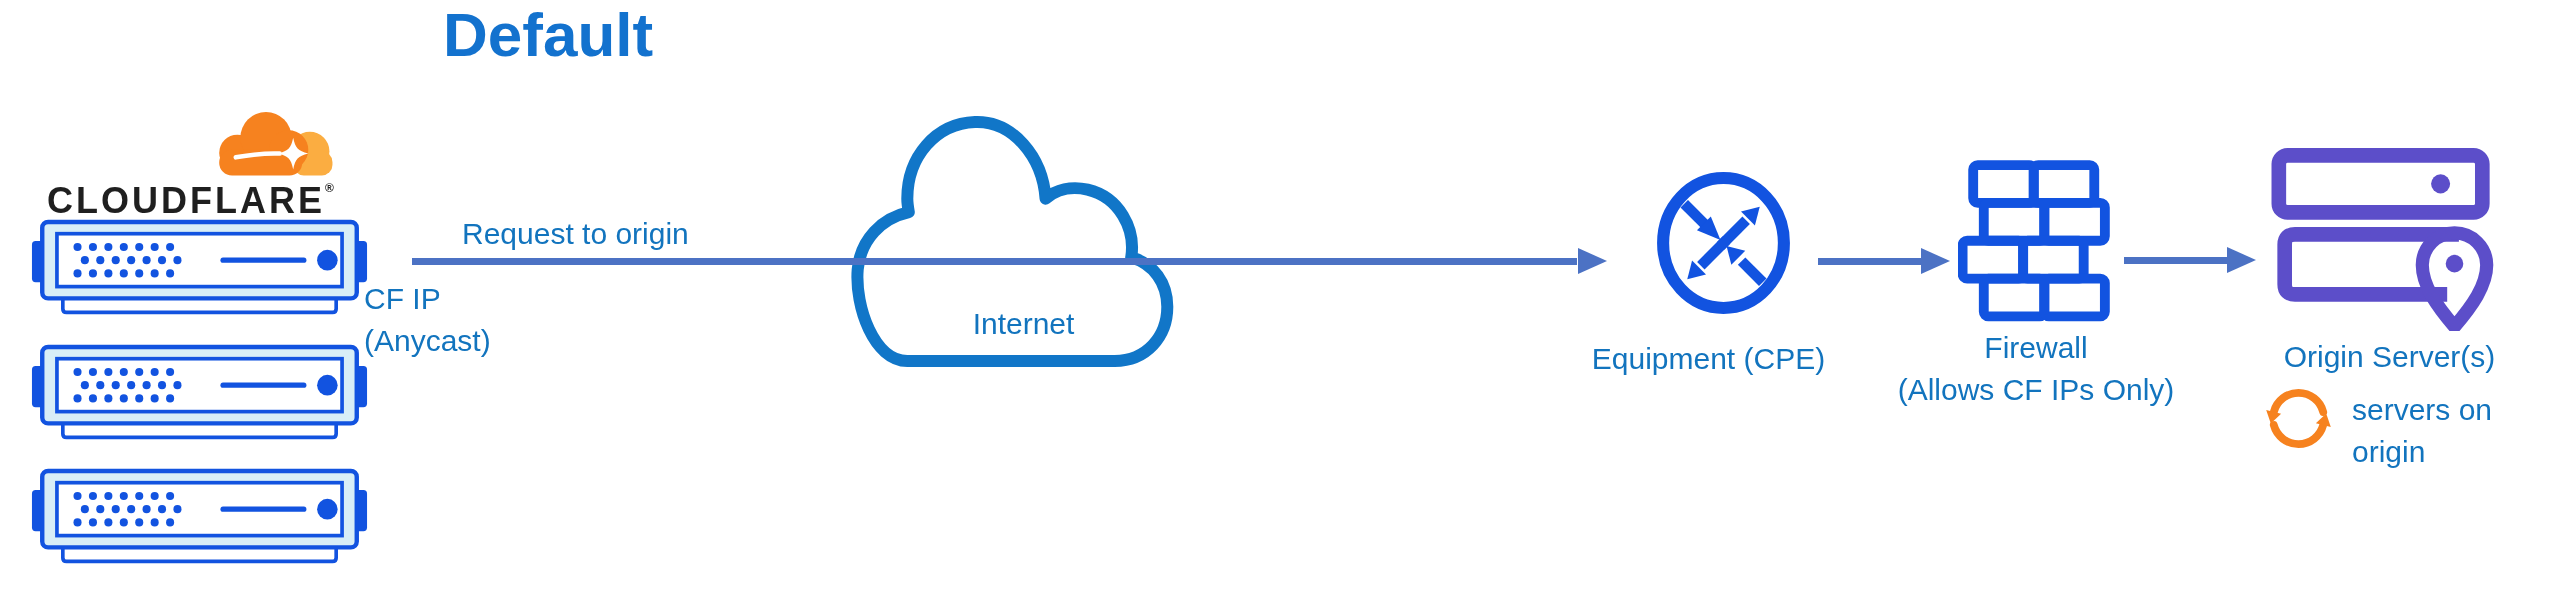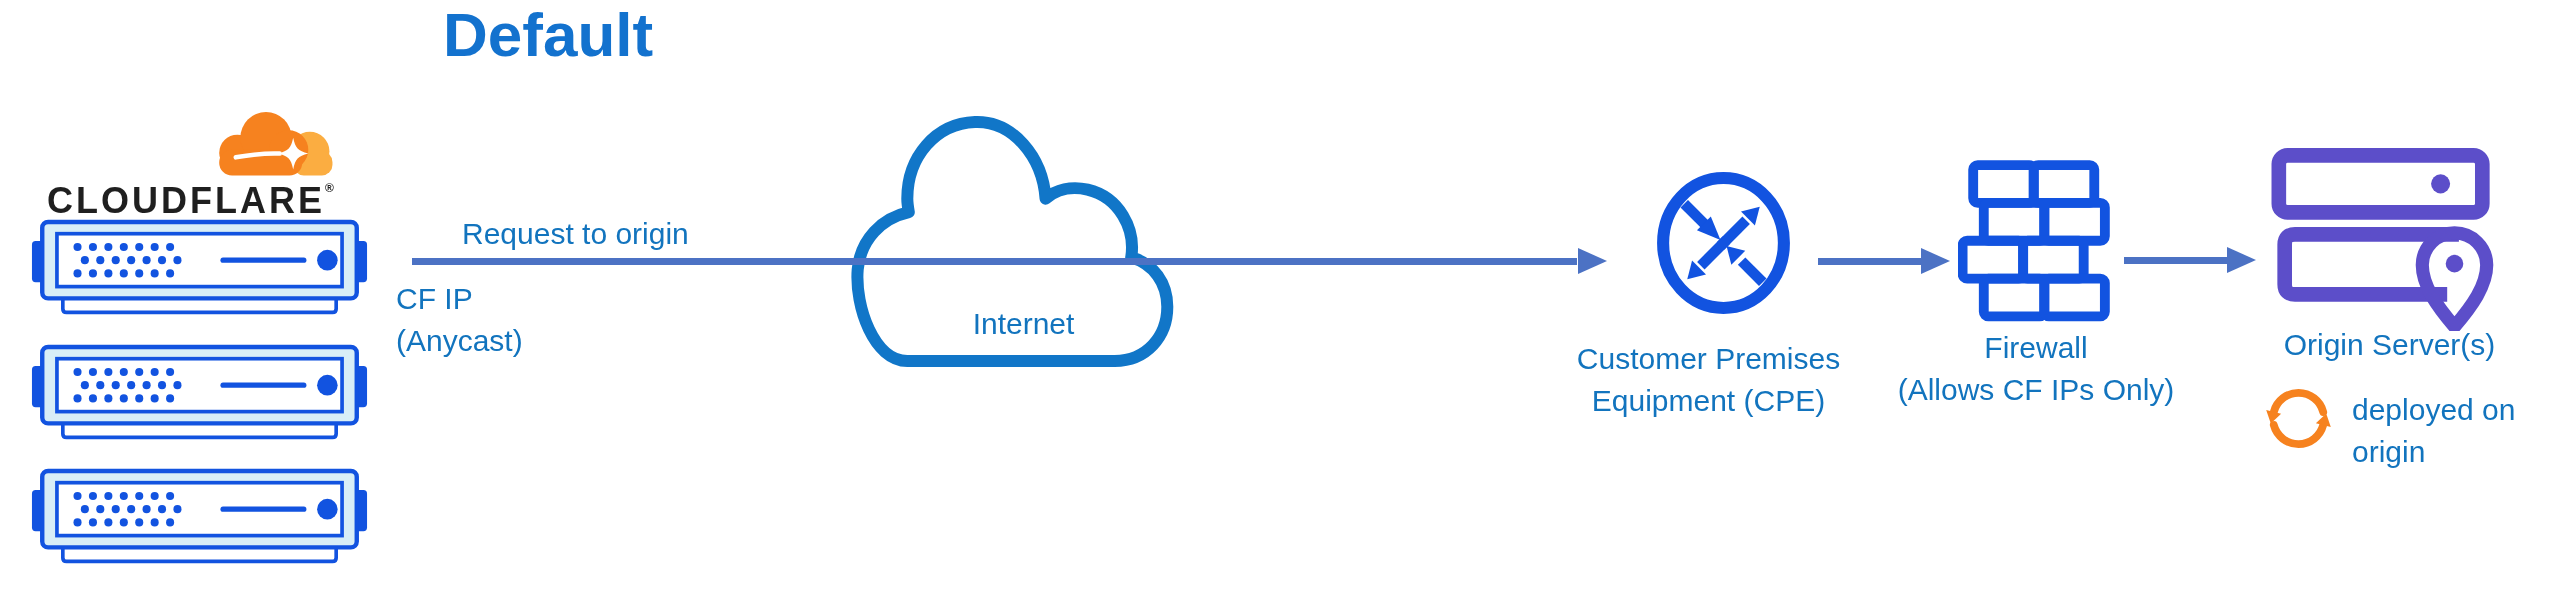--- a/index.html
+++ b/index.html
@@ -107,40 +107,39 @@
          C 292 62 252 14 202 16 C 150 18 112 62 112 118 C 112 124 113 130 114 136
          C 78 144 50 172 46 212 C 42 262 68 334 112 334 Z"></path>
   </svg>
   <div class="abs label center" style="left:910px;top:303px;width:227px">Internet</div>
 
   <div class="abs label" style="left:462px;top:213px">Request to origin</div>
 
   <div class="abs hline" style="left:412px;top:258px;width:1165px"></div>
   <div class="abs ahead" style="left:1578px;top:248px"></div>
 
-  <div class="abs label" style="left:396px;top:278px">
+  <div class="abs label" style="left:364px;top:278px">
     <div>CF IP</div>
     <div>(Anycast)</div>
   </div>
 
   <svg class="abs" style="left:1651px;top:166px" width="145" height="154" viewBox="0 0 192 204">
     <ellipse class="sb" cx="96" cy="102" rx="80" ry="86" stroke-width="16"></ellipse>
     <g class="fb">
       <line x1="44" y1="50" x2="72" y2="78" stroke="var(--icon-blue)" stroke-width="14"></line>
       <polygon points="92,98 79.2,66.8 60.8,85.2"></polygon>
       <line x1="92" y1="106" x2="126" y2="72" stroke="var(--icon-blue)" stroke-width="14"></line>
       <polygon points="144,54 137.6,78.8 119.2,60.4"></polygon>
       <line x1="100" y1="98" x2="66" y2="132" stroke="var(--icon-blue)" stroke-width="14"></line>
       <polygon points="48,150 72.8,143.6 54.4,125.2"></polygon>
       <line x1="148" y1="154" x2="120" y2="126" stroke="var(--icon-blue)" stroke-width="14"></line>
       <polygon points="100,106 124.8,112.4 106.4,130.8"></polygon>
     </g>
   </svg>
   <div class="abs label center" style="left:1542px;top:338px;width:333px">
-    <div>Customer Premises</div>
     <div>Equipment (CPE)</div>
   </div>
 
   <div class="abs hline" style="left:1818px;top:258px;width:103px"></div>
   <div class="abs ahead" style="left:1921px;top:248px"></div>
 
   <svg class="abs" style="left:1958px;top:159px" width="156" height="168" viewBox="0 0 206 222">
     <g class="sb" stroke-width="13" stroke-linejoin="round">
       <rect x="20" y="8" width="80" height="50" rx="6"></rect>
         <rect x="100" y="8" width="80" height="50" rx="6"></rect>
@@ -160,27 +159,27 @@
   <div class="abs hline" style="left:2124px;top:257px;width:103px"></div>
   <div class="abs ahead" style="left:2227px;top:247px"></div>
 
   <svg class="abs" style="left:2270px;top:148px" width="227" height="183" viewBox="0 0 310 250">
     <rect class="sp" x="12" y="10" width="278" height="78" rx="12" stroke-width="20"></rect>
     <circle class="fp" cx="233" cy="49" r="13"></circle>
     <path class="sp" stroke-width="20" stroke-linejoin="round" d="M 258 118 H 34 Q 20 118 20 132 V 186 Q 20 200 34 200 H 242"></path>
     <path class="sp" fill="#fff" stroke-width="18" d="M 252 244 C 228 216 208 188 208 160 A 44 44 0 1 1 296 160 C 296 188 276 216 252 244 Z"></path>
     <circle class="fp" cx="252" cy="158" r="12"></circle>
   </svg>
-  <div class="abs label center" style="left:2261px;top:324px;width:257px">Origin Server(s)</div>
+  <div class="abs label center" style="left:2261px;top:336px;width:257px">Origin Server(s)</div>
 
   <svg class="abs" style="left:2263px;top:383px" width="71" height="71" viewBox="0 0 100 100">
     <path class="so" stroke-width="11" stroke-linecap="round" d="M 84.8 40.7 A 36 36 0 0 0 15.2 40.7"></path>
     <polygon class="fo" points="11,57 25.5,43.2 4.5,37.9"></polygon>
     <path class="so" stroke-width="11" stroke-linecap="round" d="M 15.2 59.3 A 36 36 0 0 0 84.8 59.3"></path>
     <polygon class="fo" points="89,43 95.5,62.1 74.5,56.8"></polygon>
   </svg>
   <div class="abs label" style="left:2352px;top:389px">
-    <div>deployed on</div>
+    <div>servers on</div>
     <div>origin</div>
   </div>
 
 </div>
 
 
 </body></html>

